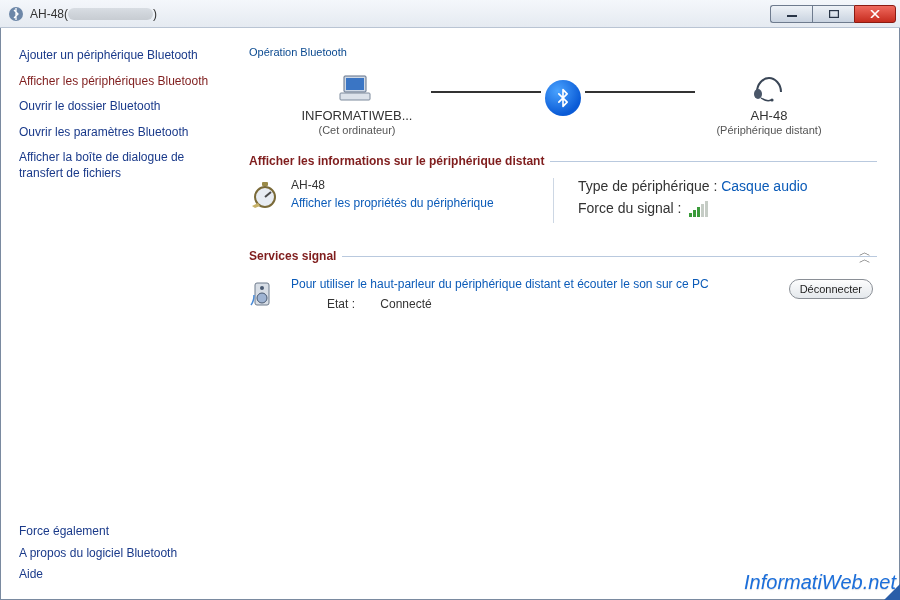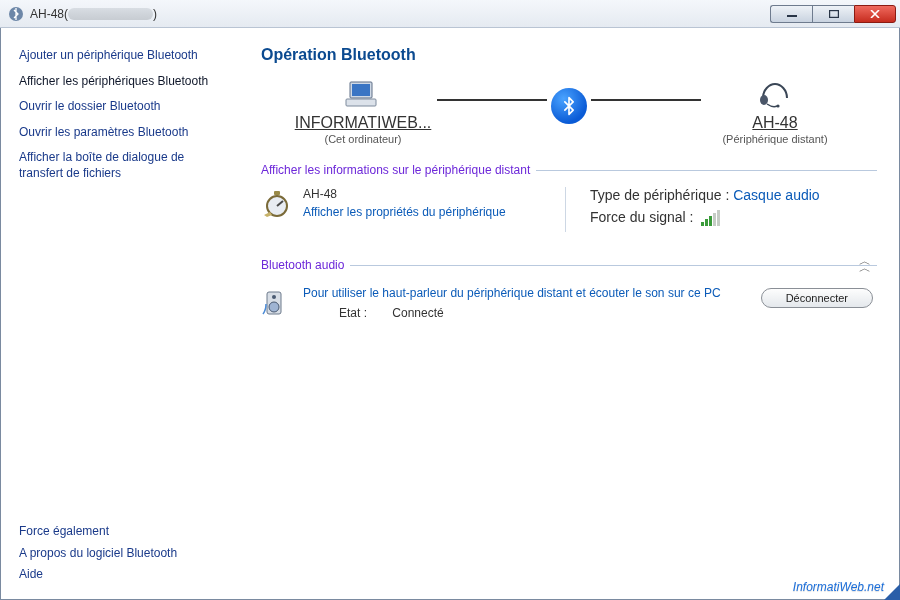--- a/index.html
+++ b/index.html
@@ -55,69 +55,68 @@
     color:#fff; border-color:#8a1b12;
     border-top-right-radius:3px; border-bottom-right-radius:3px;
   }
   
   .client {
     display:flex;
     height: calc(100% - 28px);
     border:1px solid #7a8aa0;
     border-top:none;
     background:#fff;
-    gap:12px;
   }
   .sidebar {
     width: 220px;
     padding: 20px 12px 10px 18px;
     display:flex;
     flex-direction:column;
     font-size:12px;
     color:#114488;
   }
   .sidebar a {
     color:#1a3a8a;
     text-decoration:none;
     display:block;
     margin-bottom:10px;
     line-height:1.3;
     cursor:pointer;
   }
-  .sidebar .active { color:#0f172a; }
+  .sidebar .active { color:#7f1d1d; }
   .sidebar-spacer{ flex:1; }
   .sidebar .see-also {
     color:#1a3a8a; margin-bottom:8px;
   }
   .sidebar .footer-link{
     color:#1a3a8a; text-decoration:none; display:block; margin-bottom:6px; cursor:pointer;
   }
   
   .content {
     flex:1;
     padding: 18px 22px 0 28px;
     position:relative;
   }
   h1.page-title {
-    font-size:16px;
-    font-weight:700;
+    font-size:11px;
+    font-weight:400;
     color:#0b4a90;
     margin-bottom:14px;
   }
   
   .pair-row {
     display:flex;
     align-items:center;
     justify-content:center;
     gap:0;
     margin-bottom:6px;
   }
   .node { text-align:center; width:140px; }
   .node .icon { height:34px; display:flex; align-items:center; justify-content:center; }
-  .node .name { color:#333; font-size:16px; margin-top:2px; white-space:nowrap;text-decoration:underline;}
+  .node .name { color:#333; font-size:13px; margin-top:2px; white-space:nowrap;}
   .node .sub  { color:#555; font-size:11px; margin-top:1px;}
   .dashes {
     flex:0 0 110px;
     border-top:2px solid #333;
     height:0;
     margin:0 4px;
     position:relative;
     top:-12px;
   }
   .bt-logo {
@@ -127,26 +126,27 @@
     display:flex;align-items:center;justify-content:center;
     position:relative; top:-6px;
   }
   .bt-logo svg{ width:20px;height:20px; }
   
   .group {
     margin-top:18px;
     position:relative;
   }
   .group-title {
-    color:#6d28d9;
+    color:#7f1d1d;
     font-size:12px;
     position:relative;
     display:flex;
     align-items:center;
     gap:6px;
+    font-weight:bold;
   }
   .group-title .rule{
     flex:1; height:1px; background:#b9c9de;
   }
   .info-grid{
     display:flex;
     margin-top:10px;
     gap:24px;
   }
   .info-left{
@@ -179,41 +179,41 @@
   }
   .svc-icon{ width:28px; height:32px; flex:0 0 28px;}
   .svc-text{ flex:1; }
   .svc-text .desc{ color:#0b5bb8; }
   .svc-text .state{ color:#333; margin-top:6px;}
   .svc-text .state .lbl{ display:inline-block; width:50px;margin-left:36px;}
   .disconnect-btn{
     position:absolute;
     right:4px; top:2px;
     font-size:11px;
-    padding:3px 24px;
+    padding:3px 10px;
     border:1px solid #8a8f96;
     border-radius:10px;
     background:linear-gradient(#fdfdfd,#e4e8ec);
     color:#222;
     cursor:pointer;
   }
   .chevrons{
     position:absolute;
     right:6px; top:0;
     font-size:12px;
     color:#555;
     cursor:pointer;
     line-height:0.6;
   }
   
   .watermark{
     position:absolute;
-    right:16px; bottom:6px;
+    right:4px; bottom:6px;
     font-style:italic;
-    font-size:12px;
+    font-size:20px;
     color:#1a6edb;
     text-shadow:0 1px 1px rgba(0,0,0,.15);
     pointer-events:none;
   }
   .corner-fold{
     position:absolute; right:0; bottom:0;
     width:0;height:0;
     border-left:16px solid transparent;
     border-bottom:16px solid #2a5ea8;
   }
@@ -335,21 +335,21 @@
                 <span class="off"></span>
                 <span class="off"></span>
             </span>
           </div>
         </div>
       </div>
     </div>
 
     <div class="group" style="margin-top:26px; position:relative;">
       <div class="group-title">
-        <span>Bluetooth audio</span>
+        <span>Services signal</span>
         <span class="rule"></span>
       </div>
       <div class="chevrons">︿<br>︿</div>
 
       <div class="svc-row">
         <span class="svc-icon">
           <svg viewBox="0 0 28 32">
             <rect x="6" y="6" width="14" height="22" rx="2" fill="#d8dee6" stroke="#6d7a8c"></rect>
             <circle cx="13" cy="21" r="5" fill="#9fb4d3" stroke="#4a5a72"></circle>
             <circle cx="13" cy="11" r="2" fill="#4a5a72"></circle>

